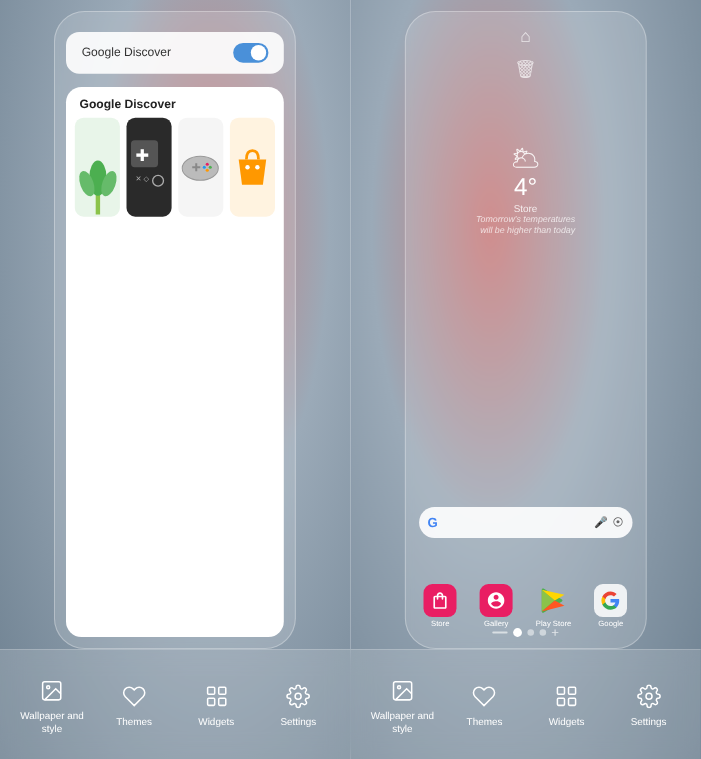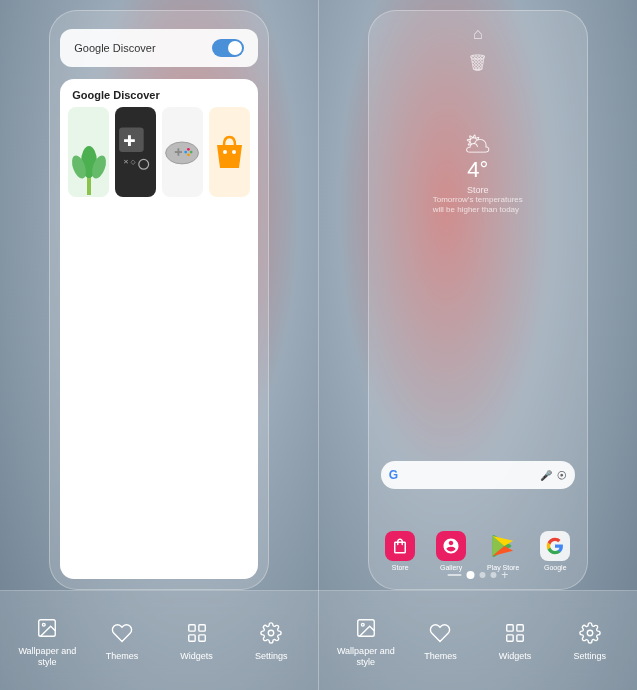--- a/index.html
+++ b/index.html
@@ -270,22 +270,23 @@
 
     .weather-city {
       font-size: 9px;
       color: rgba(255,255,255,0.8);
       margin-top: 2px;
     }
 
     .weather-desc {
       font-size: 8px;
       color: rgba(255,255,255,0.7);
-      text-align: left;
+      text-align: right;
       line-height: 1.3;
+      font-style: italic;
     }
 
     .search-bar {
       position: absolute;
       bottom: 100px;
       left: 12px;
       right: 12px;
       height: 28px;
       background: rgba(255,255,255,0.9);
       border-radius: 14px;

